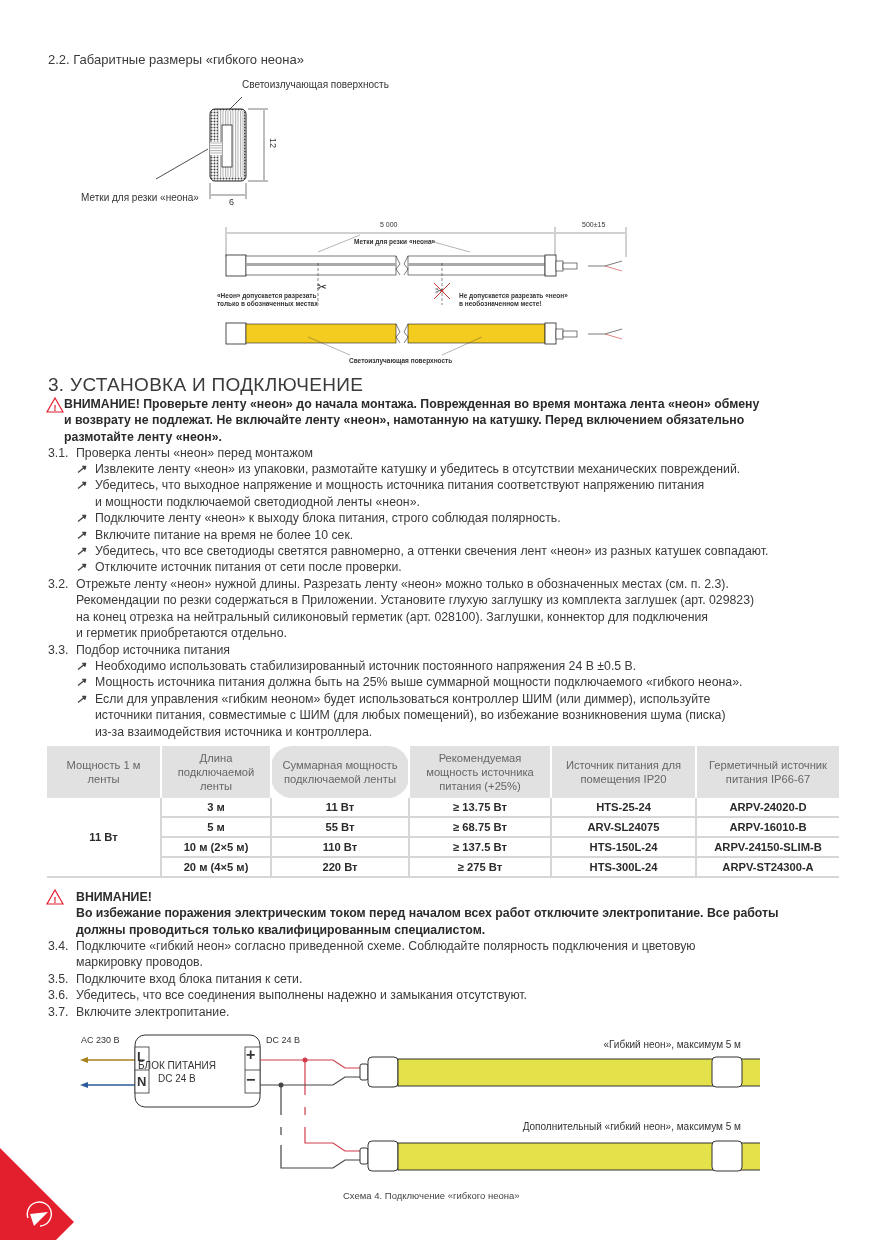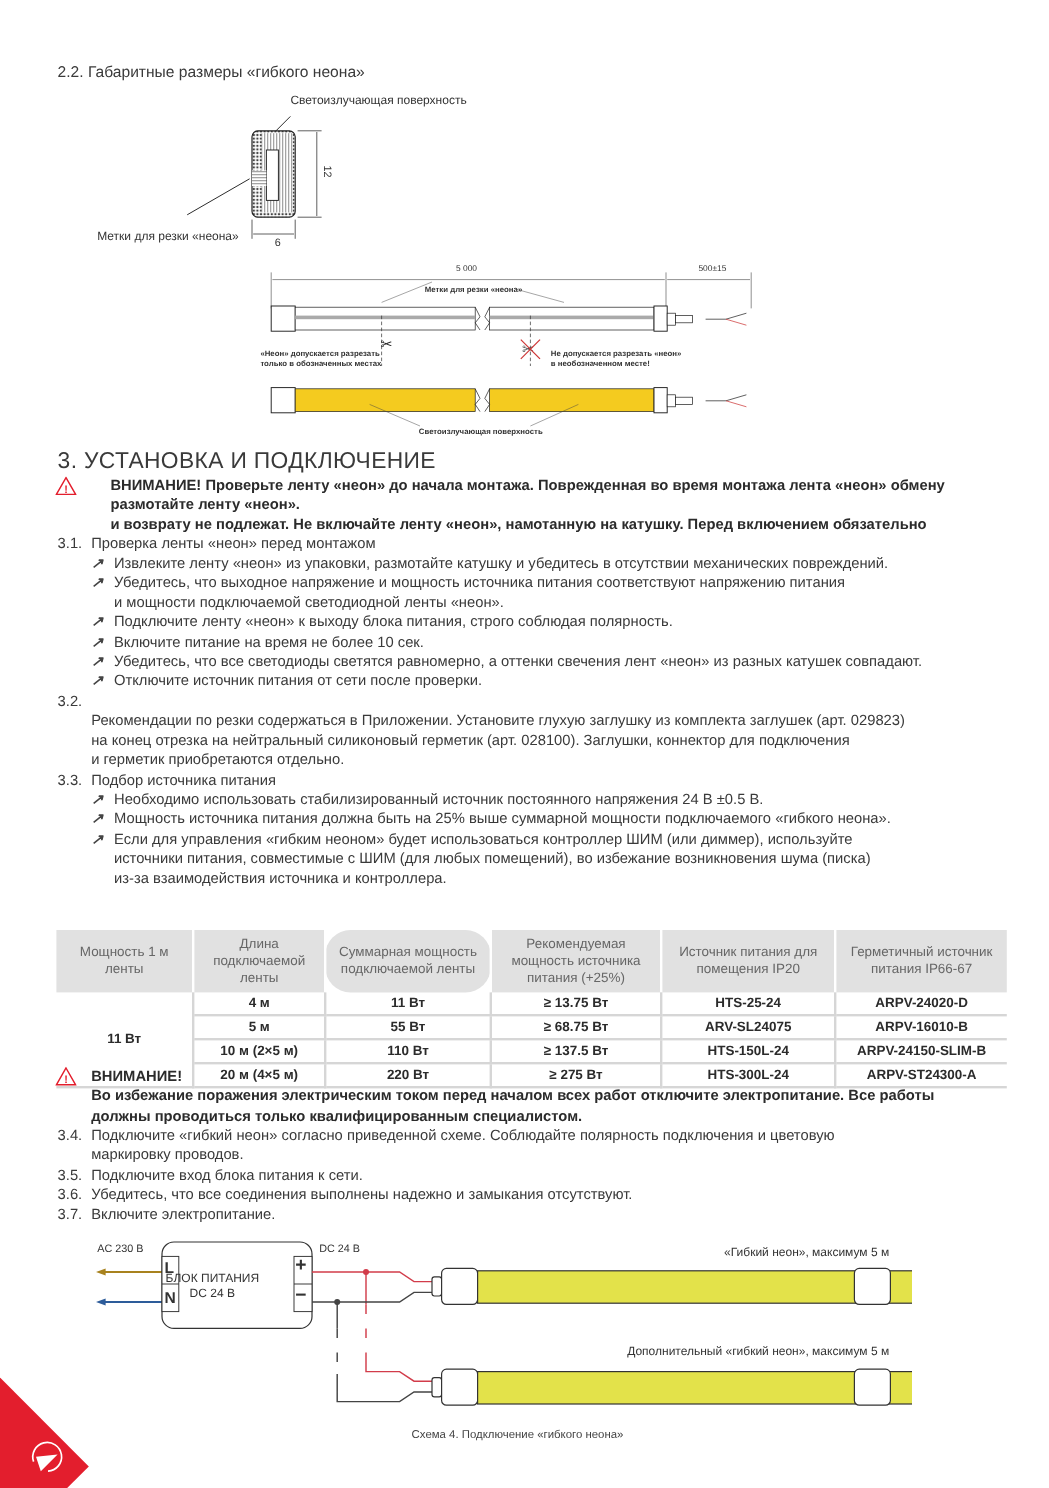--- a/index.html
+++ b/index.html
@@ -6,21 +6,21 @@
   body{width:874px;height:1240px;position:relative;overflow:hidden;font-family:"Liberation Sans",sans-serif;color:#333;}
   .abs{position:absolute;}
   .t{font-size:12.3px;line-height:16.4px;color:#3a3a3a;white-space:nowrap;}
   .b{font-weight:bold;color:#2b2b2b;}
   .h2{font-size:13px;color:#3a3a3a;}
   .h3{font-size:19px;color:#3a3a3a;letter-spacing:0.3px;}
   .num{position:absolute;left:0;}
   .bul{position:absolute;left:76px;color:#444;font-style:italic;font-weight:bold;font-size:12px;}
   .small{font-size:7px;line-height:9px;color:#333;}
   .smallb{font-size:6.5px;line-height:8px;color:#333;font-weight:bold;}
-  table.pw{position:absolute;left:47px;top:746px;width:792px;border-collapse:collapse;font-size:11.2px;margin-top:29px;}
+  table.pw{position:absolute;left:47px;top:746px;width:792px;border-collapse:collapse;font-size:11.2px;}
   table.pw th{background:#e1e1e1;color:#666;font-weight:normal;text-align:center;line-height:14px;padding:2px 4px;border-right:2px solid #fff;height:48px;}
   table.pw th:last-child{border-right:none;}
   table.pw td{text-align:center;font-weight:bold;color:#2b2b2b;height:18px;padding:0;border-bottom:2px solid #d6d6d6;border-right:2px solid #d6d6d6;}
   table.pw td:last-child{border-right:none;}
   table.pw td.first{border-right:2px solid #d6d6d6;}
   .diag-label{font-size:9px;font-weight:normal;color:#333;}
 </style>
 </head>
 <body>
 
@@ -117,24 +117,24 @@
   <div>в необозначенном месте!</div>
 </div>
 <div class="abs smallb" style="left:349px;top:357px;">Светоизлучающая поверхность</div>
 
 <div class="abs h3" style="left:48px;top:374px;">3.  УСТАНОВКА И ПОДКЛЮЧЕНИЕ</div>
 
 <svg class="abs" style="left:46px;top:397px;" width="18" height="16">
   <path d="M9 1 L17 15 L1 15 Z" fill="none" stroke="#e31e2d" stroke-width="1.2"></path>
   <text x="7.6" y="13.5" font-size="9" fill="#e31e2d" font-weight="bold">!</text>
 </svg>
-<div class="abs t b" style="left:92px;top:396px;">
+<div class="abs t b" style="left:64px;top:396px;">
   <div>ВНИМАНИЕ! Проверьте ленту «неон» до начала монтажа. Поврежденная во время монтажа лента «неон» обмену</div>
+  <div>и возврату не подлежат. Не включайте ленту «неон», намотанную на катушку. Перед включением обязательно</div>
   <div>размотайте ленту «неон».</div>
-  <div>и возврату не подлежат. Не включайте ленту «неон», намотанную на катушку. Перед включением обязательно</div>
 </div>
 
 <div class="abs t" style="left:48px;top:445px;width:800px;">
   <span class="num">3.1.</span>
   <span style="position:absolute;left:28px;">Проверка ленты «неон» перед монтажом</span>
 </div>
 <div class="abs t" style="left:48px;top:461px;width:800px;height:120px;">
   <div style="position:absolute;top:0;">
       <span class="bul" style="left:28px;">↗</span>
       <span style="position:absolute;left:47px;">Извлеките ленту «неон» из упаковки, размотайте катушку и убедитесь в отсутствии механических повреждений.</span>
@@ -159,20 +159,21 @@
       <span style="position:absolute;left:47px;">Убедитесь, что все светодиоды светятся равномерно, а оттенки свечения лент «неон» из разных катушек совпадают.</span>
     </div>
   <div style="position:absolute;top:98.4px;">
       <span class="bul" style="left:28px;">↗</span>
       <span style="position:absolute;left:47px;">Отключите источник питания от сети после проверки.</span>
     </div>
 </div>
 
 <div class="abs t" style="left:48px;top:576px;width:800px;height:70px;">
   <span class="num">3.2.</span>
+  <div style="position:absolute;left:28px;top:0;">Отрежьте ленту «неон» нужной длины. Разрезать ленту «неон» можно только в обозначенных местах (см. п. 2.3).</div>
   <div style="position:absolute;left:28px;top:16.4px;">Рекомендации по резки содержаться в Приложении. Установите глухую заглушку из комплекта заглушек (арт. 029823)</div>
   <div style="position:absolute;left:28px;top:32.8px;">на конец отрезка на нейтральный силиконовый герметик (арт. 028100). Заглушки, коннектор для подключения</div>
   <div style="position:absolute;left:28px;top:49.2px;">и герметик приобретаются отдельно.</div>
 </div>
 
 <div class="abs t" style="left:48px;top:642px;width:800px;">
   <span class="num">3.3.</span>
   <span style="position:absolute;left:28px;">Подбор источника питания</span>
 </div>
 <div class="abs t" style="left:48px;top:658px;width:800px;height:85px;">
@@ -203,21 +204,21 @@
       <th style="width:100px;">Длина подключаемой ленты</th>
       <th style="width:128px;border-radius:21px;">Суммарная мощность подключаемой ленты</th>
       <th style="width:132px;">Рекомендуемая мощность источника питания (+25%)</th>
       <th style="width:135px;">Источник питания для помещения IP20</th>
       <th>Герметичный источник питания IP66-67</th>
     </tr>
   </thead>
   <tbody>
     <tr>
       <td rowspan="4" class="first" style="border-bottom:2px solid #d6d6d6;">11 Вт</td>
-      <td>4 м</td>
+      <td>3 м</td>
       <td>11 Вт</td>
       <td>≥ 13.75 Вт</td>
       <td>HTS-25-24</td>
       <td>ARPV-24020-D</td>
     </tr>
     <tr>
       <td>5 м</td>
       <td>55 Вт</td>
       <td>≥ 68.75 Вт</td>
       <td>ARV-SL24075</td>

